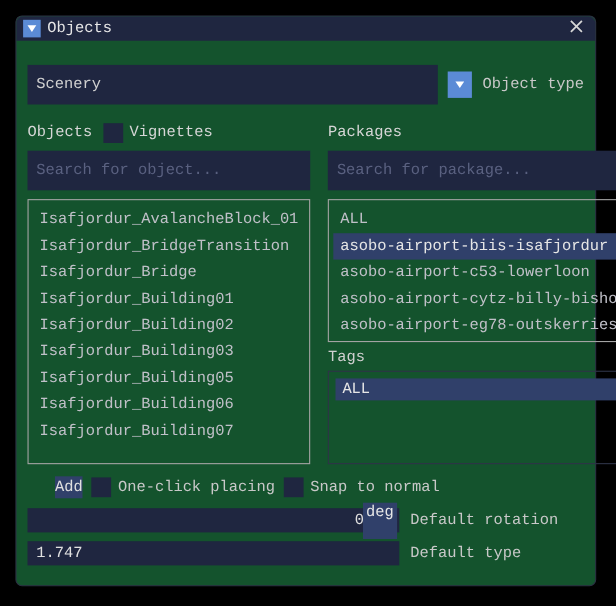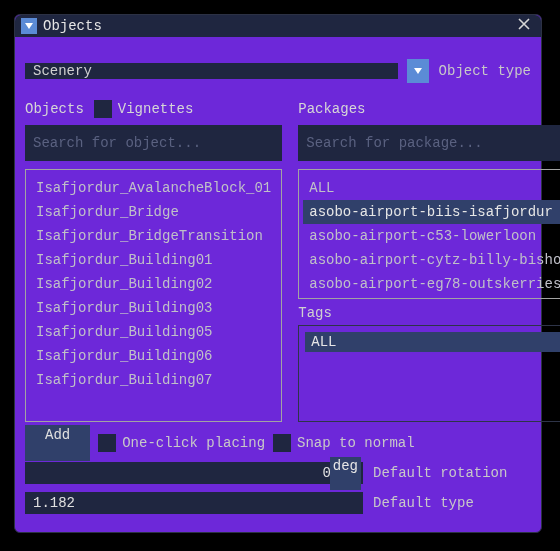--- a/index.html
+++ b/index.html
@@ -13,21 +13,21 @@
     font-family: "Consolas", "Menlo", "Courier New", monospace;
     font-size: 14px;
     color: #c8c8c8;
   }
   .window {
     position: absolute;
     left: 14px;
     top: 14px;
     width: 528px;
     height: 519px;
-    background: #6d28d9;
+    background: #14532d;
     border: 1px solid #2c3144;
     border-radius: 6px;
     box-shadow: 0 4px 24px rgba(0,0,0,0.6);
     display: flex;
     flex-direction: column;
   }
   .titlebar {
     background: #1f2640;
     height: 22px;
     display: flex;
@@ -62,21 +62,21 @@
     flex-direction: column;
   }
   .row-objtype {
     display: flex;
     align-items: center;
     gap: 10px;
     margin-bottom: 16px;
   }
   .dropdown {
     background: #1f2640;
-    height: 16px;
+    height: 36px;
     display: flex;
     align-items: center;
     padding: 0 8px;
     flex: 1;
     color: #d0d0d0;
   }
   .dd-btn {
     width: 22px;
     height: 24px;
     background: #5b8bd6;
@@ -191,24 +191,25 @@
   .footer-row {
     display: flex;
     align-items: center;
     height: 22px;
     margin-bottom: 8px;
     gap: 8px;
   }
   .btn {
     background: #30406a;
     color: #e0e0e0;
-    padding: 2px 20px;
-    height: 36px;
+    padding: 2px 0;
+    height: 20px;
     line-height: 16px;
     cursor: pointer;
+    margin-left: 25px;
   }
   .chk-inline {
     display: flex;
     align-items: center;
     gap: 6px;
   }
   .chk-inline .box {
     width: 18px;
     height: 18px;
     background: #1f2640;
@@ -286,22 +287,22 @@
 
       <div class="col-left">
         <div class="col-hdr">
           <span class="lbl">Objects</span>
           <span class="chk"></span>
           <span class="lbl">Vignettes</span>
         </div>
         <input class="search" type="text" placeholder="Search for object..." style="">
         <div class="listbox" id="objects-list">
             <div class="item">Isafjordur_AvalancheBlock_01</div>
+            <div class="item">Isafjordur_BridgeTransition</div>
             <div class="item">Isafjordur_Bridge</div>
-            <div class="item">Isafjordur_BridgeTransition</div>
             <div class="item">Isafjordur_Building01</div>
             <div class="item">Isafjordur_Building02</div>
             <div class="item">Isafjordur_Building03</div>
             <div class="item">Isafjordur_Building05</div>
             <div class="item">Isafjordur_Building06</div>
             <div class="item">Isafjordur_Building07</div>
           </div>
       </div>
 
       <div class="col-right">
@@ -344,21 +345,21 @@
       <div class="num-row">
         <div class="num-field rotation">
           <span class="num-val">0</span>
           <span class="unit">deg</span>
         </div>
         <span class="lbl">Default rotation</span>
       </div>
 
       <div class="num-row">
         <div class="num-field">
-          <span class="num-val-left">1.182</span>
+          <span class="num-val-left">1.747</span>
         </div>
         <span class="lbl">Default type</span>
       </div>
 
     </div>
 
   </div>
 </div>
 
 </body></html>

